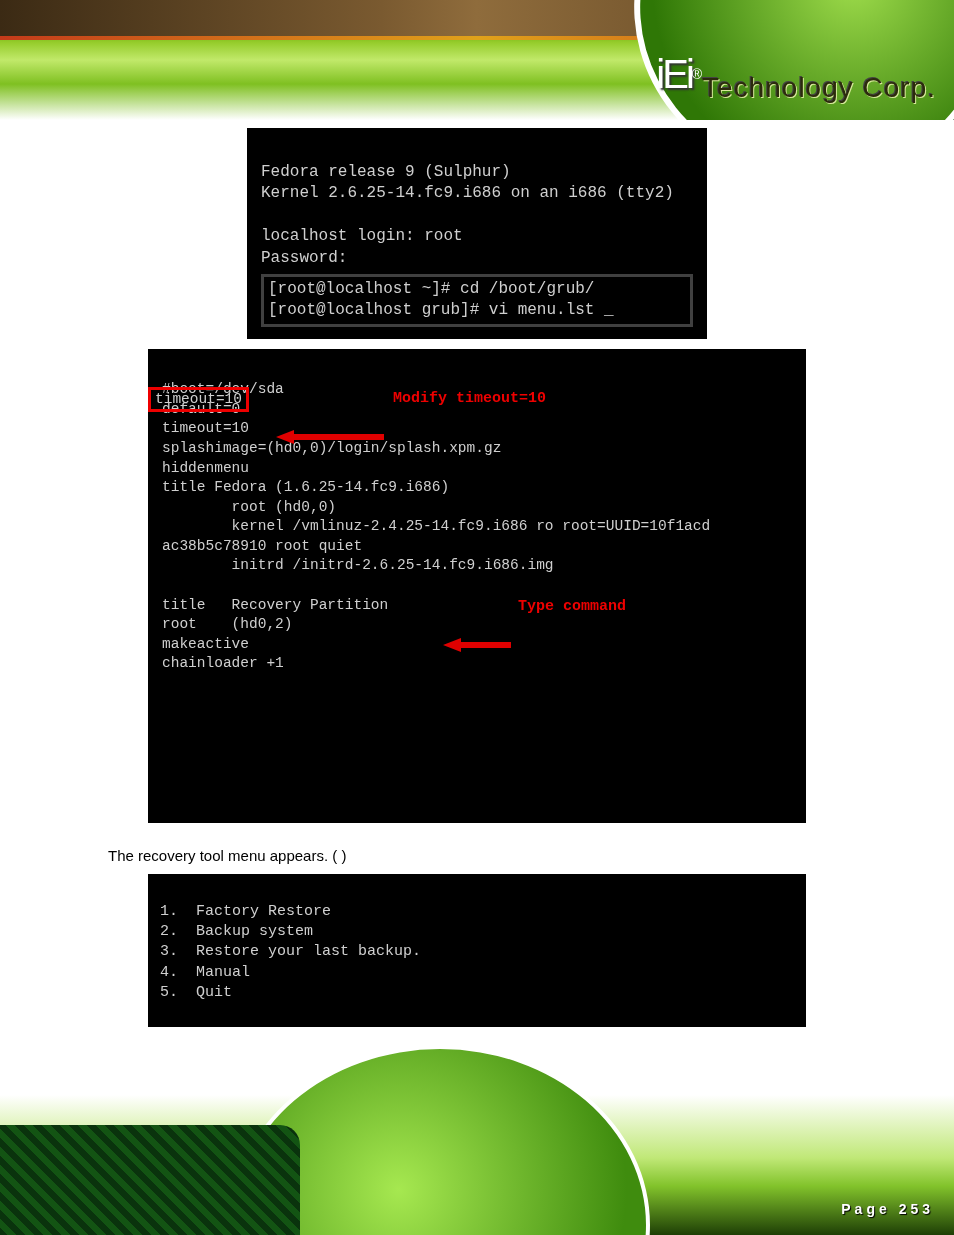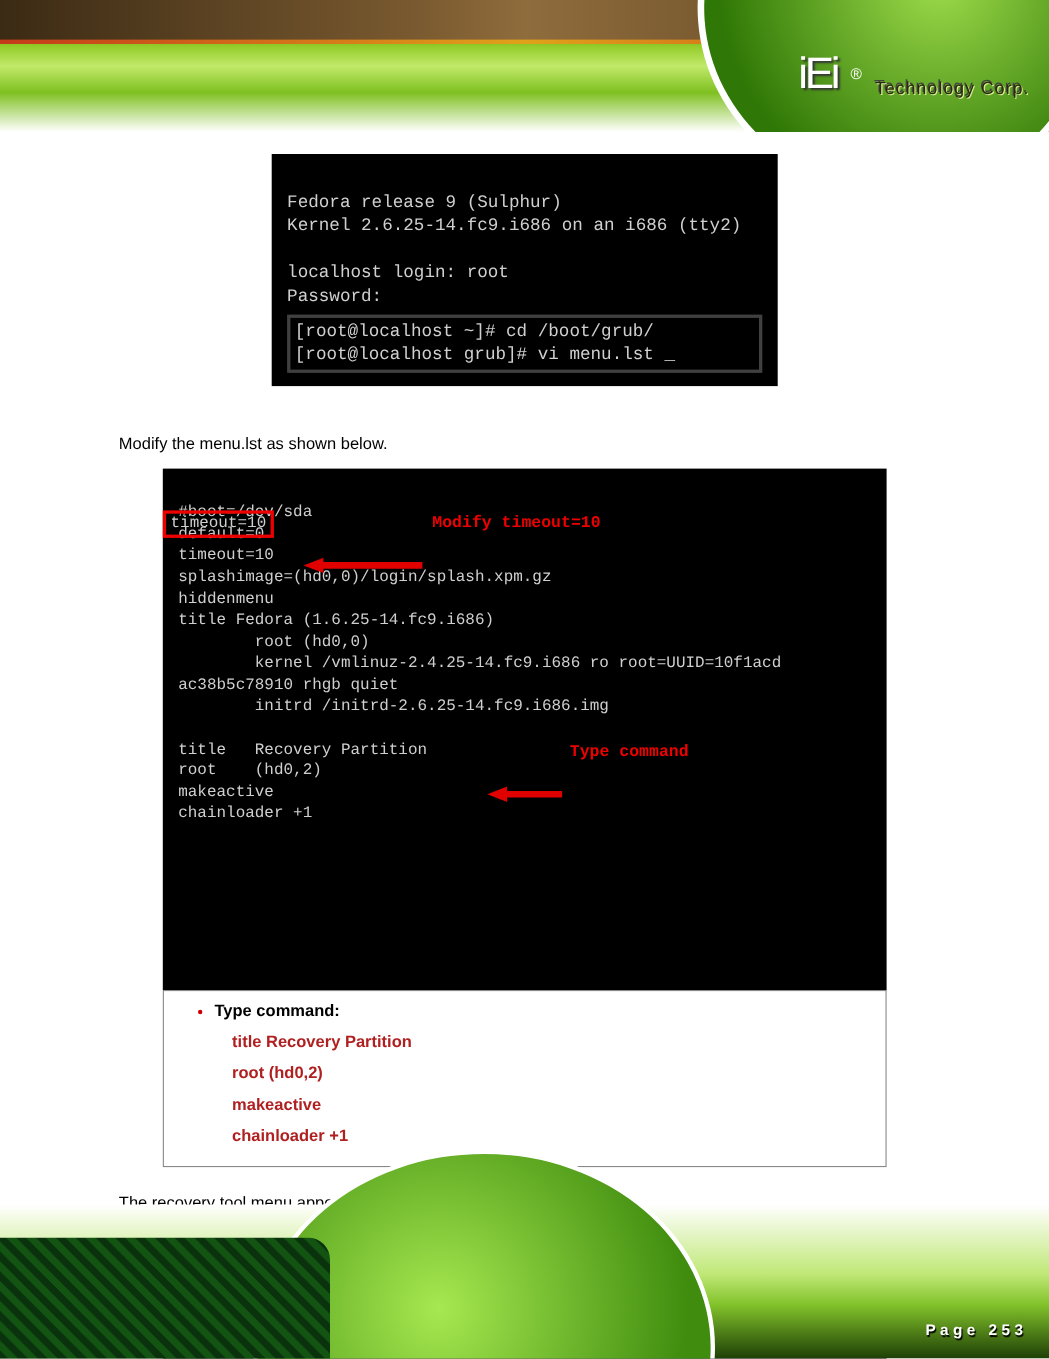--- a/index.html
+++ b/index.html
@@ -43,32 +43,32 @@
     position: absolute; right: -50px; top: -60px; width: 300px; height: 200px;
     background:
       radial-gradient(circle at 20% 30%, #062605 0 6px, transparent 6px),
       radial-gradient(circle at 40% 60%, #062605 0 6px, transparent 6px),
       linear-gradient(45deg,#0d3f0f 25%, #135413 25% 50%, #0d3f0f 50% 75%, #135413 75%);
     background-size: 40px 40px, 40px 40px, 20px 20px;
     border-radius: 10px 0 0 10px;
   }
   .logo-block {
     position: absolute; right: 18px; top: 44px;
-    display: flex; align-items: center; gap: 12px;
+    display: flex; align-items: center; gap: 0;
   }
   .logo-iei {
     font-family: Impact, "Arial Black", sans-serif;
     font-size: 40px; color: #fff; letter-spacing: -3px;
     text-shadow: 2px 2px 2px #333;
     display: flex; align-items: baseline;
   }
   .logo-r { font-size: 14px; color:#fff; }
   .tech-corp {
     font-family: Impact, "Arial Black", sans-serif;
-    font-size: 16px; color:#2b2b0c;
+    font-size: 28px; color:#2b2b0c;
     text-shadow: 1px 1px 0 #d6ea9a, -1px -1px 0 #444;
     letter-spacing: 1px;
     margin-top: 28px;
   }
   .bottom-banner {
     position: absolute; left:0; right:0; bottom:0; height:140px;
     background: linear-gradient(to top,#1e3f06 0%, #82c32b 35%, #c0e877 55%, #fff 100%);
   }
   .bottom-banner .curve {
     position: absolute; left: 230px; bottom: -170px; width: 420px; height: 360px;
@@ -94,21 +94,21 @@
     padding: 4px 50px 10px 50px;
   }
 
   .term {
     background:#000; color:#cfcfcf;
     font-family: "Courier New", monospace;
     font-size: 16px; line-height: 1.35;
     padding: 12px 14px;
     white-space: pre;
   }
-  .term1 { margin: 16px auto; width: 460px; }
+  .term1 { margin: 4px auto; width: 460px; }
   .term1 .redbox {
     border: 3px solid #404040; padding: 2px 4px; margin-top:4px; display:block;
   }
 
   .step-line {
     font-size: 15px; color:#000; margin: 44px 0 14px 58px;
   }
 
   .term2 { position: relative; margin: 10px auto 0 auto; width: 658px; font-size: 14.5px; }
   .term2 .redbox { border: 3px solid #e00; padding: 0 4px; display:inline-block; }
@@ -152,32 +152,31 @@
 
   <div class="term term1">
 <span>Fedora release 9 (Sulphur)</span>
 <span>Kernel 2.6.25-14.fc9.i686 on an i686 (tty2)</span>
 
 <span>localhost login: root</span>
 <span>Password:</span>
 <span class="redbox"><span>[root@localhost ~]# cd /boot/grub/</span>
 <span>[root@localhost grub]# vi menu.lst _</span></span></div>
 
-  <div class="step-line">Modify the menu.lst as shown below.</div>
 
   <div class="term term2">
 <span>#boot=/dev/sda</span>
 <span>default=0</span>
 <span>timeout=10</span>
 <span>splashimage=(hd0,0)/login/splash.xpm.gz</span>
 <span>hiddenmenu</span>
 <span>title Fedora (1.6.25-14.fc9.i686)</span>
 <span>        root (hd0,0)</span>
 <span>        kernel /vmlinuz-2.4.25-14.fc9.i686 ro root=UUID=10f1acd</span>
-<span>ac38b5c78910 rhgb quiet</span>
+<span>ac38b5c78910 root quiet</span>
 <span>        initrd /initrd-2.6.25-14.fc9.i686.img</span>
 
 <span>title   Recovery Partition</span>
 <span>root    (hd0,2)</span>
 <span>makeactive</span>
 <span>chainloader +1</span>
     <span class="redbox timeout-cell"><span>timeout=10</span></span>
     <span class="arrow" style="left:128px; top:40px;">
       <svg width="110" height="18">
           <polygon points="0,9 18,2 18,6 108,6 108,12 18,12 18,16" fill="#e00000"></polygon>
@@ -186,31 +185,20 @@
     <span class="arrow-lbl" style="left:245px; top:40px;">Modify timeout=10</span>
 
     <span class="arrow" style="left:295px; top:248px;">
       <svg width="70" height="18">
           <polygon points="0,9 18,2 18,6 68,6 68,12 18,12 18,16" fill="#e00000"></polygon>
         </svg>
     </span>
     <span class="arrow-lbl" style="left:370px; top:248px;">Type command</span>
   </div>
 
-  <div class="cmd-panel">
-    <ul>
-      <li>
-        <div class="ttitle">Type command:</div>
-        <div class="cmd">title Recovery Partition</div>
-        <div class="cmd">root (hd0,2)</div>
-        <div class="cmd">makeactive</div>
-        <div class="cmd">chainloader +1</div>
-      </li>
-    </ul>
-  </div>
 
   <div class="step-line2">The recovery tool menu appears. (                       )</div>
 
   <div class="term term3">
 <span>1.  Factory Restore</span>
 <span>2.  Backup system</span>
 <span>3.  Restore your last backup.</span>
 <span>4.  Manual</span>
 <span>5.  Quit</span>
 </div>

